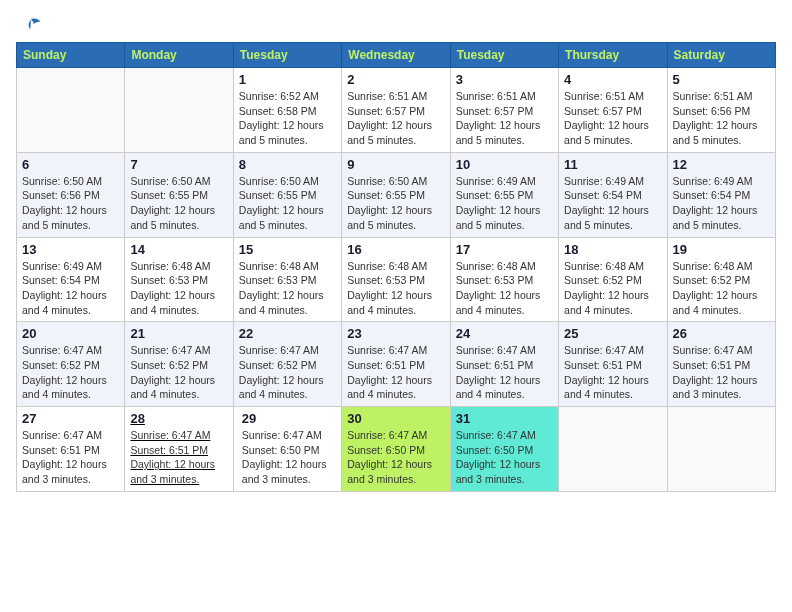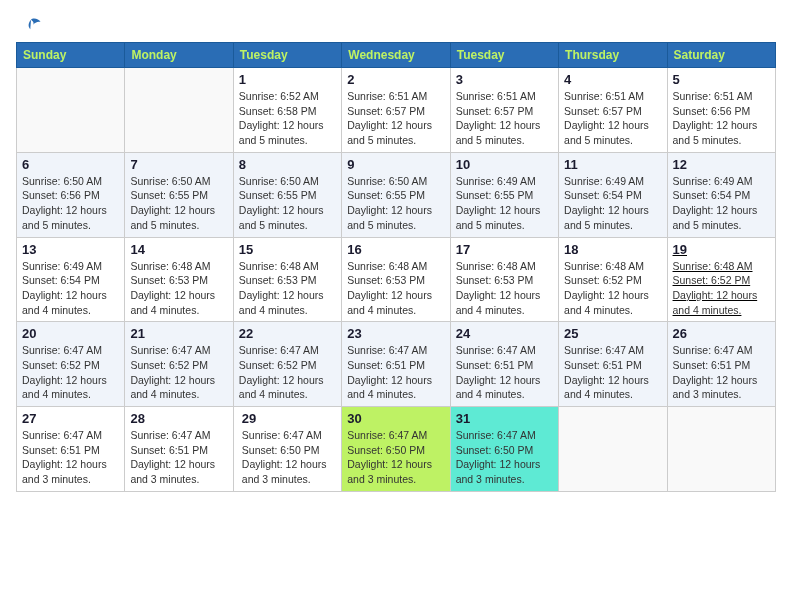--- a/index.html
+++ b/index.html
@@ -217,79 +217,79 @@
           <div class="day-info">Sunrise: 6:48 AM</div>
           <div class="day-info">Sunset: 6:53 PM</div>
           <div class="day-info">Daylight: 12 hours and 4 minutes.</div>
         </td>
         <td style="background: rgb(255, 255, 255);">
           <span class="day-number">18</span>
           <div class="day-info">Sunrise: 6:48 AM</div>
           <div class="day-info">Sunset: 6:52 PM</div>
           <div class="day-info">Daylight: 12 hours and 4 minutes.</div>
         </td>
+        <td style="background: rgb(255, 255, 255);">
+          <span class="day-number">19</span>
+          <div class="day-info">Sunrise: 6:48 AM</div>
+          <div class="day-info">Sunset: 6:52 PM</div>
+          <div class="day-info">Daylight: 12 hours and 4 minutes.</div>
+        </td>
+      </tr>
+      <tr>
+        <td style="background: rgb(240, 244, 250);">
+          <span class="day-number">20</span>
+          <div class="day-info">Sunrise: 6:47 AM</div>
+          <div class="day-info">Sunset: 6:52 PM</div>
+          <div class="day-info">Daylight: 12 hours and 4 minutes.</div>
+        </td>
+        <td style="background: rgb(240, 244, 250);">
+          <span class="day-number">21</span>
+          <div class="day-info">Sunrise: 6:47 AM</div>
+          <div class="day-info">Sunset: 6:52 PM</div>
+          <div class="day-info">Daylight: 12 hours and 4 minutes.</div>
+        </td>
+        <td style="background: rgb(240, 244, 250);">
+          <span class="day-number">22</span>
+          <div class="day-info">Sunrise: 6:47 AM</div>
+          <div class="day-info">Sunset: 6:52 PM</div>
+          <div class="day-info">Daylight: 12 hours and 4 minutes.</div>
+        </td>
+        <td style="background: rgb(240, 244, 250);">
+          <span class="day-number">23</span>
+          <div class="day-info">Sunrise: 6:47 AM</div>
+          <div class="day-info">Sunset: 6:51 PM</div>
+          <div class="day-info">Daylight: 12 hours and 4 minutes.</div>
+        </td>
+        <td style="background: rgb(240, 244, 250);">
+          <span class="day-number">24</span>
+          <div class="day-info">Sunrise: 6:47 AM</div>
+          <div class="day-info">Sunset: 6:51 PM</div>
+          <div class="day-info">Daylight: 12 hours and 4 minutes.</div>
+        </td>
+        <td style="background: rgb(240, 244, 250);">
+          <span class="day-number">25</span>
+          <div class="day-info">Sunrise: 6:47 AM</div>
+          <div class="day-info">Sunset: 6:51 PM</div>
+          <div class="day-info">Daylight: 12 hours and 4 minutes.</div>
+        </td>
+        <td style="background: rgb(240, 244, 250);">
+          <span class="day-number">26</span>
+          <div class="day-info">Sunrise: 6:47 AM</div>
+          <div class="day-info">Sunset: 6:51 PM</div>
+          <div class="day-info">Daylight: 12 hours and 3 minutes.</div>
+        </td>
+      </tr>
+      <tr>
+        <td style="background: rgb(255, 255, 255);">
+          <span class="day-number">27</span>
+          <div class="day-info">Sunrise: 6:47 AM</div>
+          <div class="day-info">Sunset: 6:51 PM</div>
+          <div class="day-info">Daylight: 12 hours and 3 minutes.</div>
+        </td>
         <td style="background: rgb(255, 255, 255); text-decoration: underline;">
-          <span class="day-number">19</span>
-          <div class="day-info">Sunrise: 6:48 AM</div>
-          <div class="day-info">Sunset: 6:52 PM</div>
-          <div class="day-info">Daylight: 12 hours and 4 minutes.</div>
-        </td>
-      </tr>
-      <tr>
-        <td style="background: rgb(240, 244, 250);">
-          <span class="day-number">20</span>
-          <div class="day-info">Sunrise: 6:47 AM</div>
-          <div class="day-info">Sunset: 6:52 PM</div>
-          <div class="day-info">Daylight: 12 hours and 4 minutes.</div>
-        </td>
-        <td style="background: rgb(240, 244, 250);">
-          <span class="day-number">21</span>
-          <div class="day-info">Sunrise: 6:47 AM</div>
-          <div class="day-info">Sunset: 6:52 PM</div>
-          <div class="day-info">Daylight: 12 hours and 4 minutes.</div>
-        </td>
-        <td style="background: rgb(240, 244, 250);">
-          <span class="day-number">22</span>
-          <div class="day-info">Sunrise: 6:47 AM</div>
-          <div class="day-info">Sunset: 6:52 PM</div>
-          <div class="day-info">Daylight: 12 hours and 4 minutes.</div>
-        </td>
-        <td style="background: rgb(240, 244, 250);">
-          <span class="day-number">23</span>
-          <div class="day-info">Sunrise: 6:47 AM</div>
-          <div class="day-info">Sunset: 6:51 PM</div>
-          <div class="day-info">Daylight: 12 hours and 4 minutes.</div>
-        </td>
-        <td style="background: rgb(240, 244, 250);">
-          <span class="day-number">24</span>
-          <div class="day-info">Sunrise: 6:47 AM</div>
-          <div class="day-info">Sunset: 6:51 PM</div>
-          <div class="day-info">Daylight: 12 hours and 4 minutes.</div>
-        </td>
-        <td style="background: rgb(240, 244, 250);">
-          <span class="day-number">25</span>
-          <div class="day-info">Sunrise: 6:47 AM</div>
-          <div class="day-info">Sunset: 6:51 PM</div>
-          <div class="day-info">Daylight: 12 hours and 4 minutes.</div>
-        </td>
-        <td style="background: rgb(240, 244, 250);">
-          <span class="day-number">26</span>
-          <div class="day-info">Sunrise: 6:47 AM</div>
-          <div class="day-info">Sunset: 6:51 PM</div>
-          <div class="day-info">Daylight: 12 hours and 3 minutes.</div>
-        </td>
-      </tr>
-      <tr>
-        <td style="background: rgb(255, 255, 255);">
-          <span class="day-number">27</span>
-          <div class="day-info">Sunrise: 6:47 AM</div>
-          <div class="day-info">Sunset: 6:51 PM</div>
-          <div class="day-info">Daylight: 12 hours and 3 minutes.</div>
-        </td>
-        <td style="background: rgb(255, 255, 255);">
           <span class="day-number">28</span>
           <div class="day-info">Sunrise: 6:47 AM</div>
           <div class="day-info">Sunset: 6:51 PM</div>
           <div class="day-info">Daylight: 12 hours and 3 minutes.</div>
         </td>
         <td style="background: rgb(255, 255, 255); padding-left: 8px;">
           <span class="day-number">29</span>
           <div class="day-info">Sunrise: 6:47 AM</div>
           <div class="day-info">Sunset: 6:50 PM</div>
           <div class="day-info">Daylight: 12 hours and 3 minutes.</div>

